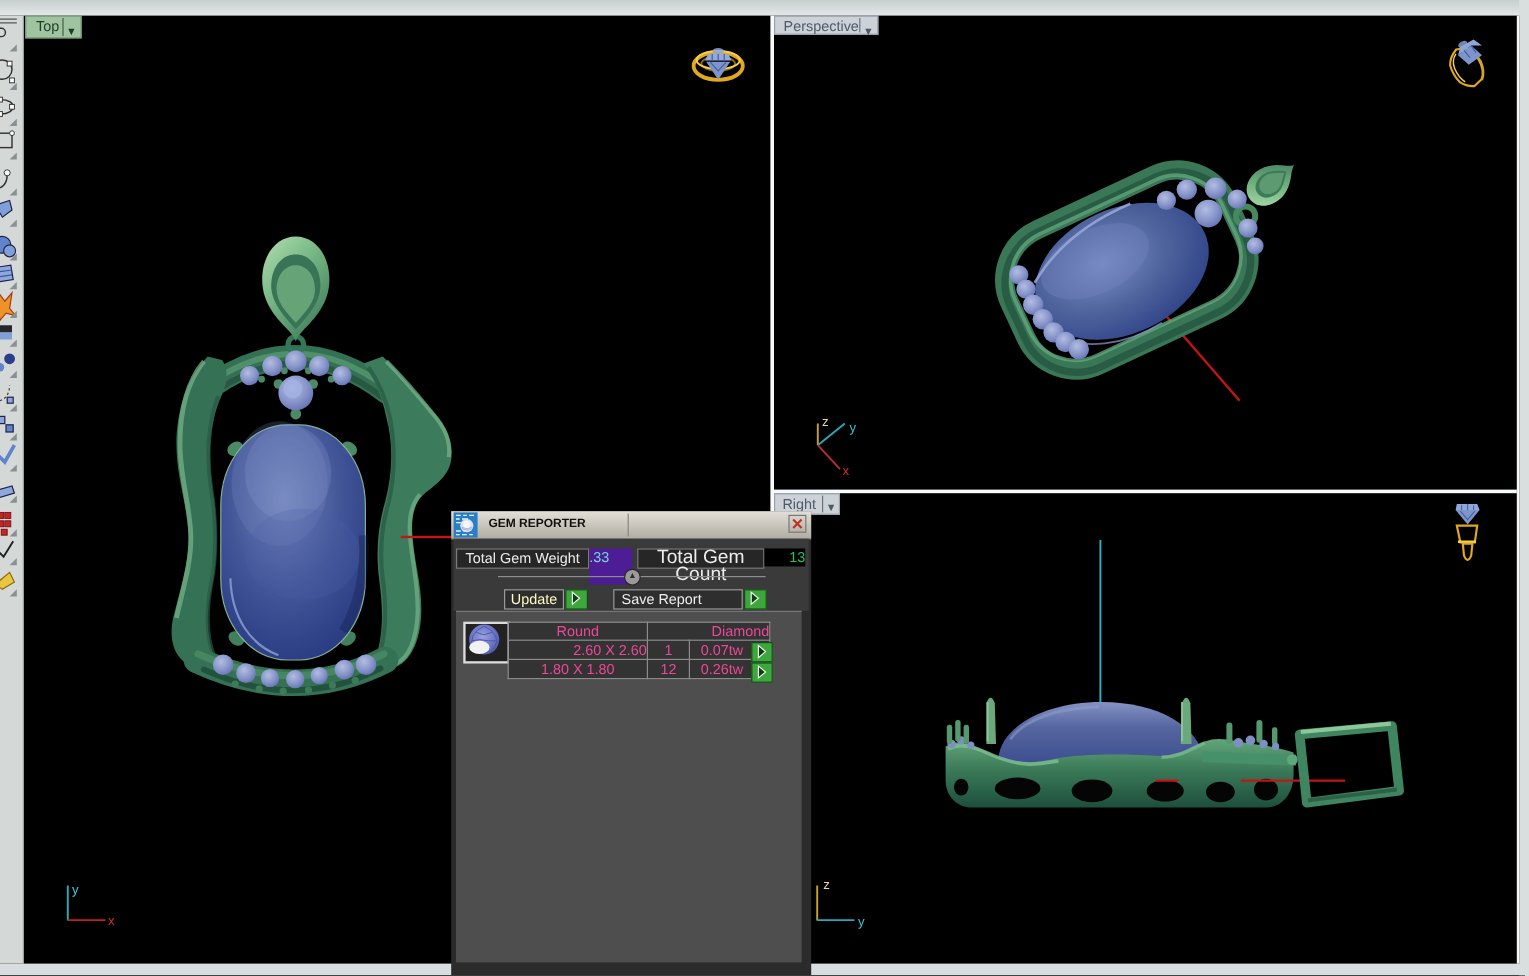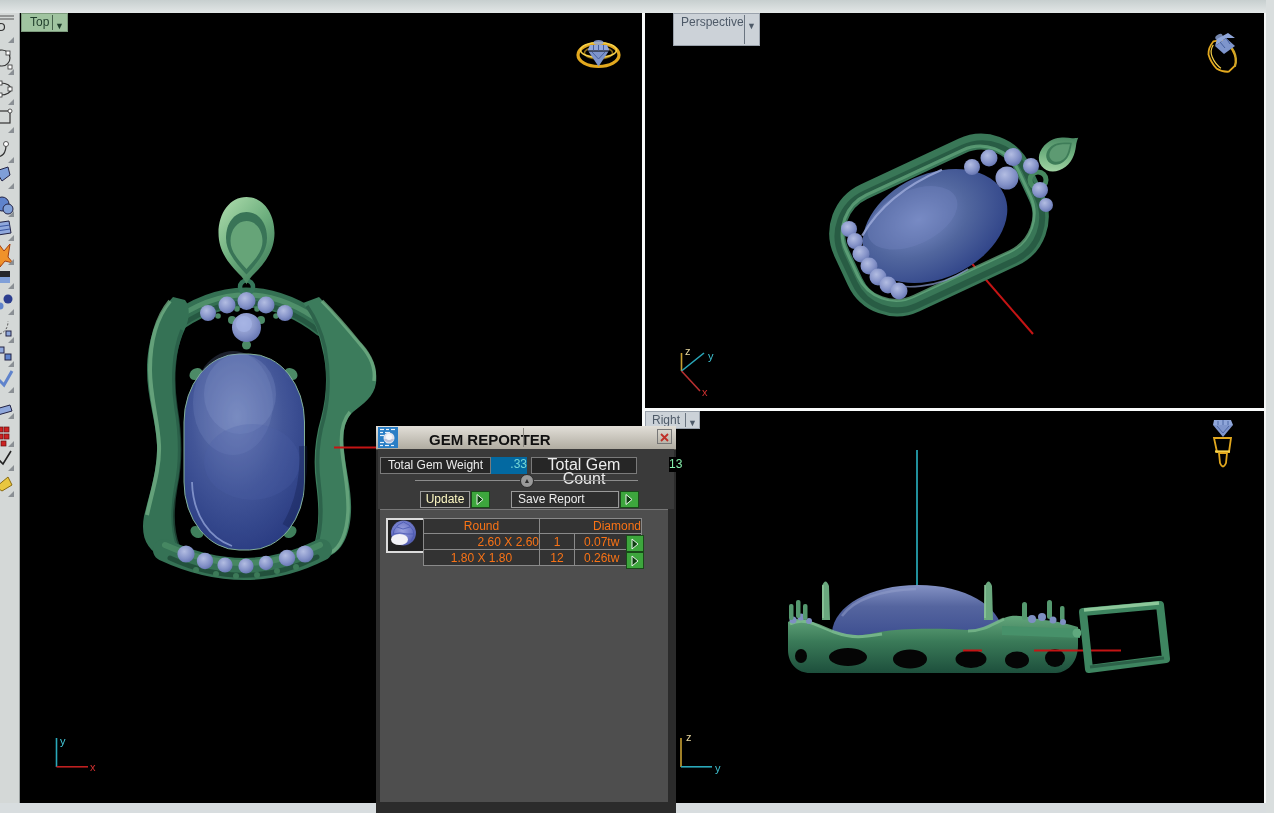--- a/index.html
+++ b/index.html
@@ -88,21 +88,21 @@
 </div>
 
 <div class="abs" style="left:642px;top:13px;width:3px;height:790px;background:#f8fafa;"></div>
 <div class="abs" style="left:645px;top:408px;width:619px;height:3px;background:#f8fafa;"></div>
 
 <div class="abs" style="left:21px;top:13px;width:47px;height:19px;background:#a0c4a0;border:1px solid #7c9a7c;box-sizing:border-box;color:#1e3c2a;font-size:12px;line-height:17px;">
   <span style="padding-left:8px;text-align:center;">Top</span>
   <span style="position:absolute;right:14px;top:1px;bottom:1px;width:1px;background:#44604a;"></span>
   <span style="position:absolute;right:3px;top:4px;font-size:9px;color:#1e3c2a;">▼</span>
 </div>
-<div class="abs" style="left:645px;top:13px;width:87px;height:33px;background:#ccd2d8;border:1px solid #9aa2ac;box-sizing:border-box;color:#4e5a68;font-size:12px;line-height:17px;margin-left:28px;">
+<div class="abs" style="left:645px;top:13px;width:87px;height:16px;background:#ccd2d8;border:1px solid #9aa2ac;box-sizing:border-box;color:#4e5a68;font-size:12px;line-height:17px;">
   <span style="padding-left:7px;">Perspective</span>
   <span style="position:absolute;right:14px;top:1px;bottom:1px;width:1px;background:#6a7480;"></span>
   <span style="position:absolute;right:3px;top:4px;font-size:9px;color:#4e5a68;">▼</span>
 </div>
 <div class="abs" style="left:645px;top:411px;width:55px;height:18px;background:#ccd2d8;border:1px solid #9aa2ac;box-sizing:border-box;color:#4e5a68;font-size:12px;line-height:16px;">
   <span style="padding-left:6px;">Right</span>
   <span style="position:absolute;right:13px;top:1px;bottom:1px;width:1px;background:#6a7480;"></span>
   <span style="position:absolute;right:2px;top:3px;font-size:9px;color:#4e5a68;">▼</span>
 </div>
 
@@ -417,34 +417,34 @@
             <line x1="8" y1="15.5" x2="12" y2="15.5"></line>
           <line x1="2" y1="18.5" x2="5" y2="18.5"></line>
             <line x1="7" y1="18.5" x2="11" y2="18.5"></line>
             <line x1="13" y1="18.5" x2="16" y2="18.5"></line>
         </g>
         <circle cx="11" cy="11" r="5.5" fill="#dfe3ee"></circle>
         <path d="M6,12 A5.5,5.5 0 0 0 16,12 Z" fill="#b8c0d8"></path>
         <circle cx="11" cy="10" r="3" fill="#f4f6fa"></circle>
       </svg>
     </div>
-    <div class="abs" style="left:31px;top:5px;font-size:15px;font-weight:bold;color:#101010;margin-left:22px;">GEM REPORTER</div>
+    <div class="abs" style="left:31px;top:5px;font-size:10px;font-weight:bold;color:#101010;">GEM REPORTER</div>
     <div class="abs" style="left:147px;top:2px;width:1px;height:19px;background:#8a8780;"></div>
     <div class="abs" style="left:281px;top:3px;width:15px;height:15px;background:linear-gradient(#d8d5cc,#b8b4a9);border:1px solid #777;box-sizing:border-box;">
       <svg width="13" height="13">
           <path d="M3,3 L10,10 M10,3 L3,10" stroke="#c03028" stroke-width="1.8" fill="none"></path>
         </svg>
     </div>
   </div>
 
   <div class="abs" style="left:2px;top:23px;width:296px;height:60px;background:#3a3a3a;"></div>
   <div class="abs" style="left:4px;top:31px;width:109px;height:15px;background:#262626;border:1px solid #7a7a7a;color:#ececec;font-size:12px;text-align:center;line-height:14px;">Total Gem Weight</div>
-  <div class="abs" style="left:115px;top:31px;width:36px;height:17px;background:#0369a1;color:#74d6d6;font-size:12px;text-align:right;line-height:15px;">.33</div>
+  <div class="abs" style="left:115px;top:31px;width:36px;height:30px;background:#4c1d95;color:#74d6d6;font-size:12px;text-align:left;line-height:15px;">.33</div>
   <div class="abs" style="left:155px;top:31px;width:104px;height:15px;background:#262626;border:1px solid #7a7a7a;color:#ececec;font-size:16px;text-align:center;line-height:14px;">Total Gem Count</div>
-  <div class="abs" style="left:261px;top:31px;width:34px;height:15px;background:#000;color:#86efac;font-size:12px;text-align:left;line-height:15px;margin-left:32px;">13</div>
+  <div class="abs" style="left:261px;top:31px;width:34px;height:15px;background:#000;color:#22c55e;font-size:12px;text-align:right;line-height:15px;">13</div>
   <div class="abs" style="left:39px;top:54px;width:223px;height:1px;background:#8d8d8d;"></div>
   <div class="abs" style="left:144px;top:48px;width:12px;height:12px;border-radius:50%;background:#9a9a9a;border:1px solid #2a2a2a;color:#2e2e2e;font-size:7px;text-align:center;line-height:11px;">▲</div>
   <div class="abs" style="left:44px;top:65px;width:48px;height:15px;background:#2e2e2e;border:1px solid #9a9a9a;color:#fef9c3;font-size:12px;text-align:center;line-height:14px;">Update</div>
   <div class="abs" style="left:95px;top:65px;width:17px;height:15px;background:#3da63d;border:1px solid #1a4a1a;"><svg width="15" height="13">
         <path d="M5,1.5 L5,11.5 L11,6.5 Z" fill="#0d3d10" stroke="#eaf5ea" stroke-width="1"></path>
       </svg></div>
   <div class="abs" style="left:135px;top:65px;width:106px;height:15px;background:#2e2e2e;border:1px solid #9a9a9a;color:#ececec;font-size:12px;text-align:left;text-indent:6px;line-height:14px;">Save Report</div>
   <div class="abs" style="left:244px;top:65px;width:17px;height:15px;background:#3da63d;border:1px solid #1a4a1a;"><svg width="15" height="13">
         <path d="M5,1.5 L5,11.5 L11,6.5 Z" fill="#0d3d10" stroke="#eaf5ea" stroke-width="1"></path>
       </svg></div>
@@ -455,21 +455,21 @@
     <radialGradient id="thumbgem" cx="0.45" cy="0.4" r="0.7">
       <stop offset="0" stop-color="#9aa2e0"></stop>
         <stop offset="0.6" stop-color="#6a74c4"></stop>
       <stop offset="1" stop-color="#444e9e"></stop>
     </radialGradient>
     <circle cx="15.5" cy="13" r="12.5" fill="url(#thumbgem)"></circle>
     <path d="M15.5,2 L21,5 L25,10 L26,15 L23,21 M15.5,2 L10,5 L6,10 L5,15 L8,21 M9,7 L15,9 L22,7 M5,14 L12,13 L19,14 L26,14" stroke="#4a58b0" stroke-width="0.8" fill="none"></path>
     <ellipse cx="11.5" cy="19.5" rx="8.5" ry="5.5" fill="#f2f2f6"></ellipse>
   </svg>
 
-  <table style="position:absolute;left:47px;top:92px;border-collapse:collapse;font-size:12px;color:#f97316;table-layout:fixed;" cellpadding="0" cellspacing="0">
+  <table style="position:absolute;left:47px;top:92px;border-collapse:collapse;font-size:12px;color:#ec4899;table-layout:fixed;" cellpadding="0" cellspacing="0">
     <tbody>
         <tr style="height:14px;">
       <td style="border:1px solid #8a8a8a;background:#333;width:115px;text-align:center;padding:0;">Round</td>
       <td colspan="2" style="border:1px solid #8a8a8a;background:#333;width:101px;text-align:right;padding:0;">Diamond</td>
     </tr>
     <tr style="height:16px;">
       <td style="border:1px solid #8a8a8a;background:#333;text-align:right;padding:0;">2.60 X 2.60</td>
       <td style="border:1px solid #8a8a8a;background:#333;width:34px;text-align:center;padding:0;">1</td>
       <td style="border:1px solid #8a8a8a;background:#333;text-align:left;padding:0 0 0 9px;">0.07tw</td>
     </tr>

